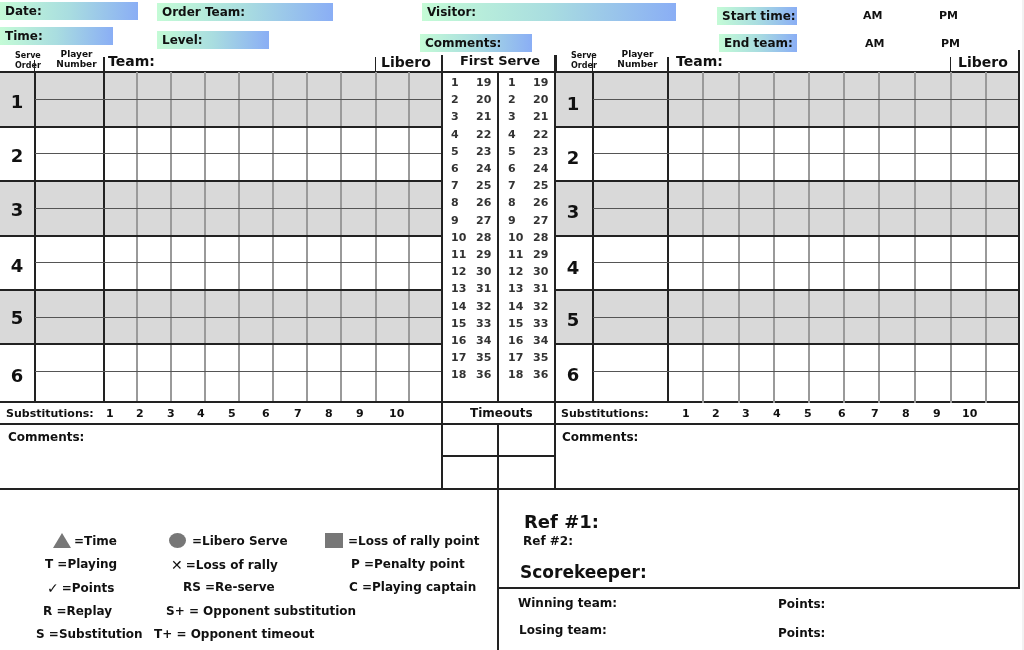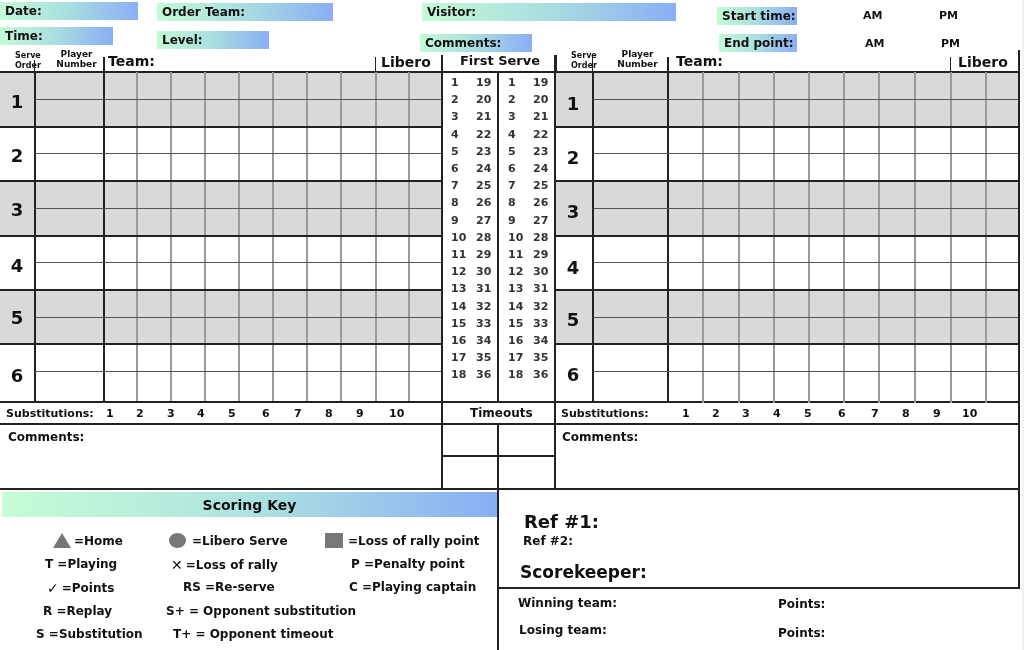--- a/index.html
+++ b/index.html
@@ -45,21 +45,21 @@
   <div class="abs grad" style="left:0;top:27px;width:113px;height:18px;">
       <span>Time:</span>
     </div>
   <div class="abs grad" style="left:157px;top:31px;width:112px;height:18px;">
       <span>Level:</span>
     </div>
   <div class="abs grad" style="left:420px;top:34px;width:112px;height:18px;">
       <span>Comments:</span>
     </div>
   <div class="abs grad" style="left:719px;top:34px;width:78px;height:18px;">
-      <span>End point:</span>
+      <span>End team:</span>
     </div>
   <div class="abs lbl" style="left:865px;top:37px;">AM</div>
   <div class="abs lbl" style="left:941px;top:37px;">PM</div>
 
   <div class="abs hdr-small" style="left:0;top:51px;width:34px;">
       <div>Serve</div>
       <div>Order</div>
     </div>
   <div class="abs hdr-small" style="left:36px;top:49px;width:66px;font-size:9px;">
       <div>Player</div>
@@ -278,25 +278,24 @@
 
   <div class="hline" style="left:441px;top:455px;width:115px;"></div>
   <div class="vline" style="left:497px;top:423px;height:67px;"></div>
   <div class="abs" style="left:443px;top:425px;width:54px;height:30px;"></div>
   <div class="abs" style="left:499px;top:425px;width:55px;height:30px;"></div>
   <div class="abs" style="left:443px;top:457px;width:54px;height:31px;"></div>
   <div class="abs" style="left:499px;top:457px;width:55px;height:31px;"></div>
 
   <div class="hline" style="left:0;top:488px;width:1020px;"></div>
 
-  <div class="abs" style="left:2px;top:492px;width:495px;height:25px;background:linear-gradient(90deg,#c6fcd6 0%,#aee3df 50%,#89adf5 100%);display:flex;align-items:center;justify-content:center;font-weight:bold;font-size:14px;">Scoring Key</div>
 
   <div class="key-item" style="left:53px;top:533px;">
       <span class="tri"></span>
-      <span>=Home</span>
+      <span>=Time</span>
     </div>
   <div class="key-item" style="left:169px;top:533px;">
       <span class="circ"></span>
       <span style="margin-left:3px;">=Libero Serve</span>
     </div>
   <div class="key-item" style="left:325px;top:533px;">
       <span class="sq"></span>
       <span style="margin-left:2px;text-align:center;">=Loss of rally point</span>
     </div>
 
@@ -325,21 +324,21 @@
   <div class="key-item" style="left:43px;top:604px;">
       <span>R =Replay</span>
     </div>
   <div class="key-item" style="left:166px;top:604px;">
       <span>S+ = Opponent substitution</span>
     </div>
 
   <div class="key-item" style="left:36px;top:627px;">
       <span>S =Substitution</span>
     </div>
-  <div class="key-item" style="left:173px;top:627px;justify-content:flex-end;">
+  <div class="key-item" style="left:154px;top:627px;justify-content:flex-end;">
       <span>T+ = Opponent timeout</span>
     </div>
 
   <div class="vline" style="left:497px;top:488px;height:162px;"></div>
   <div class="vline" style="left:1018px;top:488px;height:100px;"></div>
   <div class="hline" style="left:497px;top:587px;width:523px;"></div>
 
   <div class="abs lbl" style="left:524px;top:511px;font-size:18px;">Ref #1:</div>
   <div class="abs" style="left:580px;top:509px;width:420px;height:18px;"></div>
   <div class="abs lbl" style="left:523px;top:534px;font-size:12px;">Ref #2:</div>

